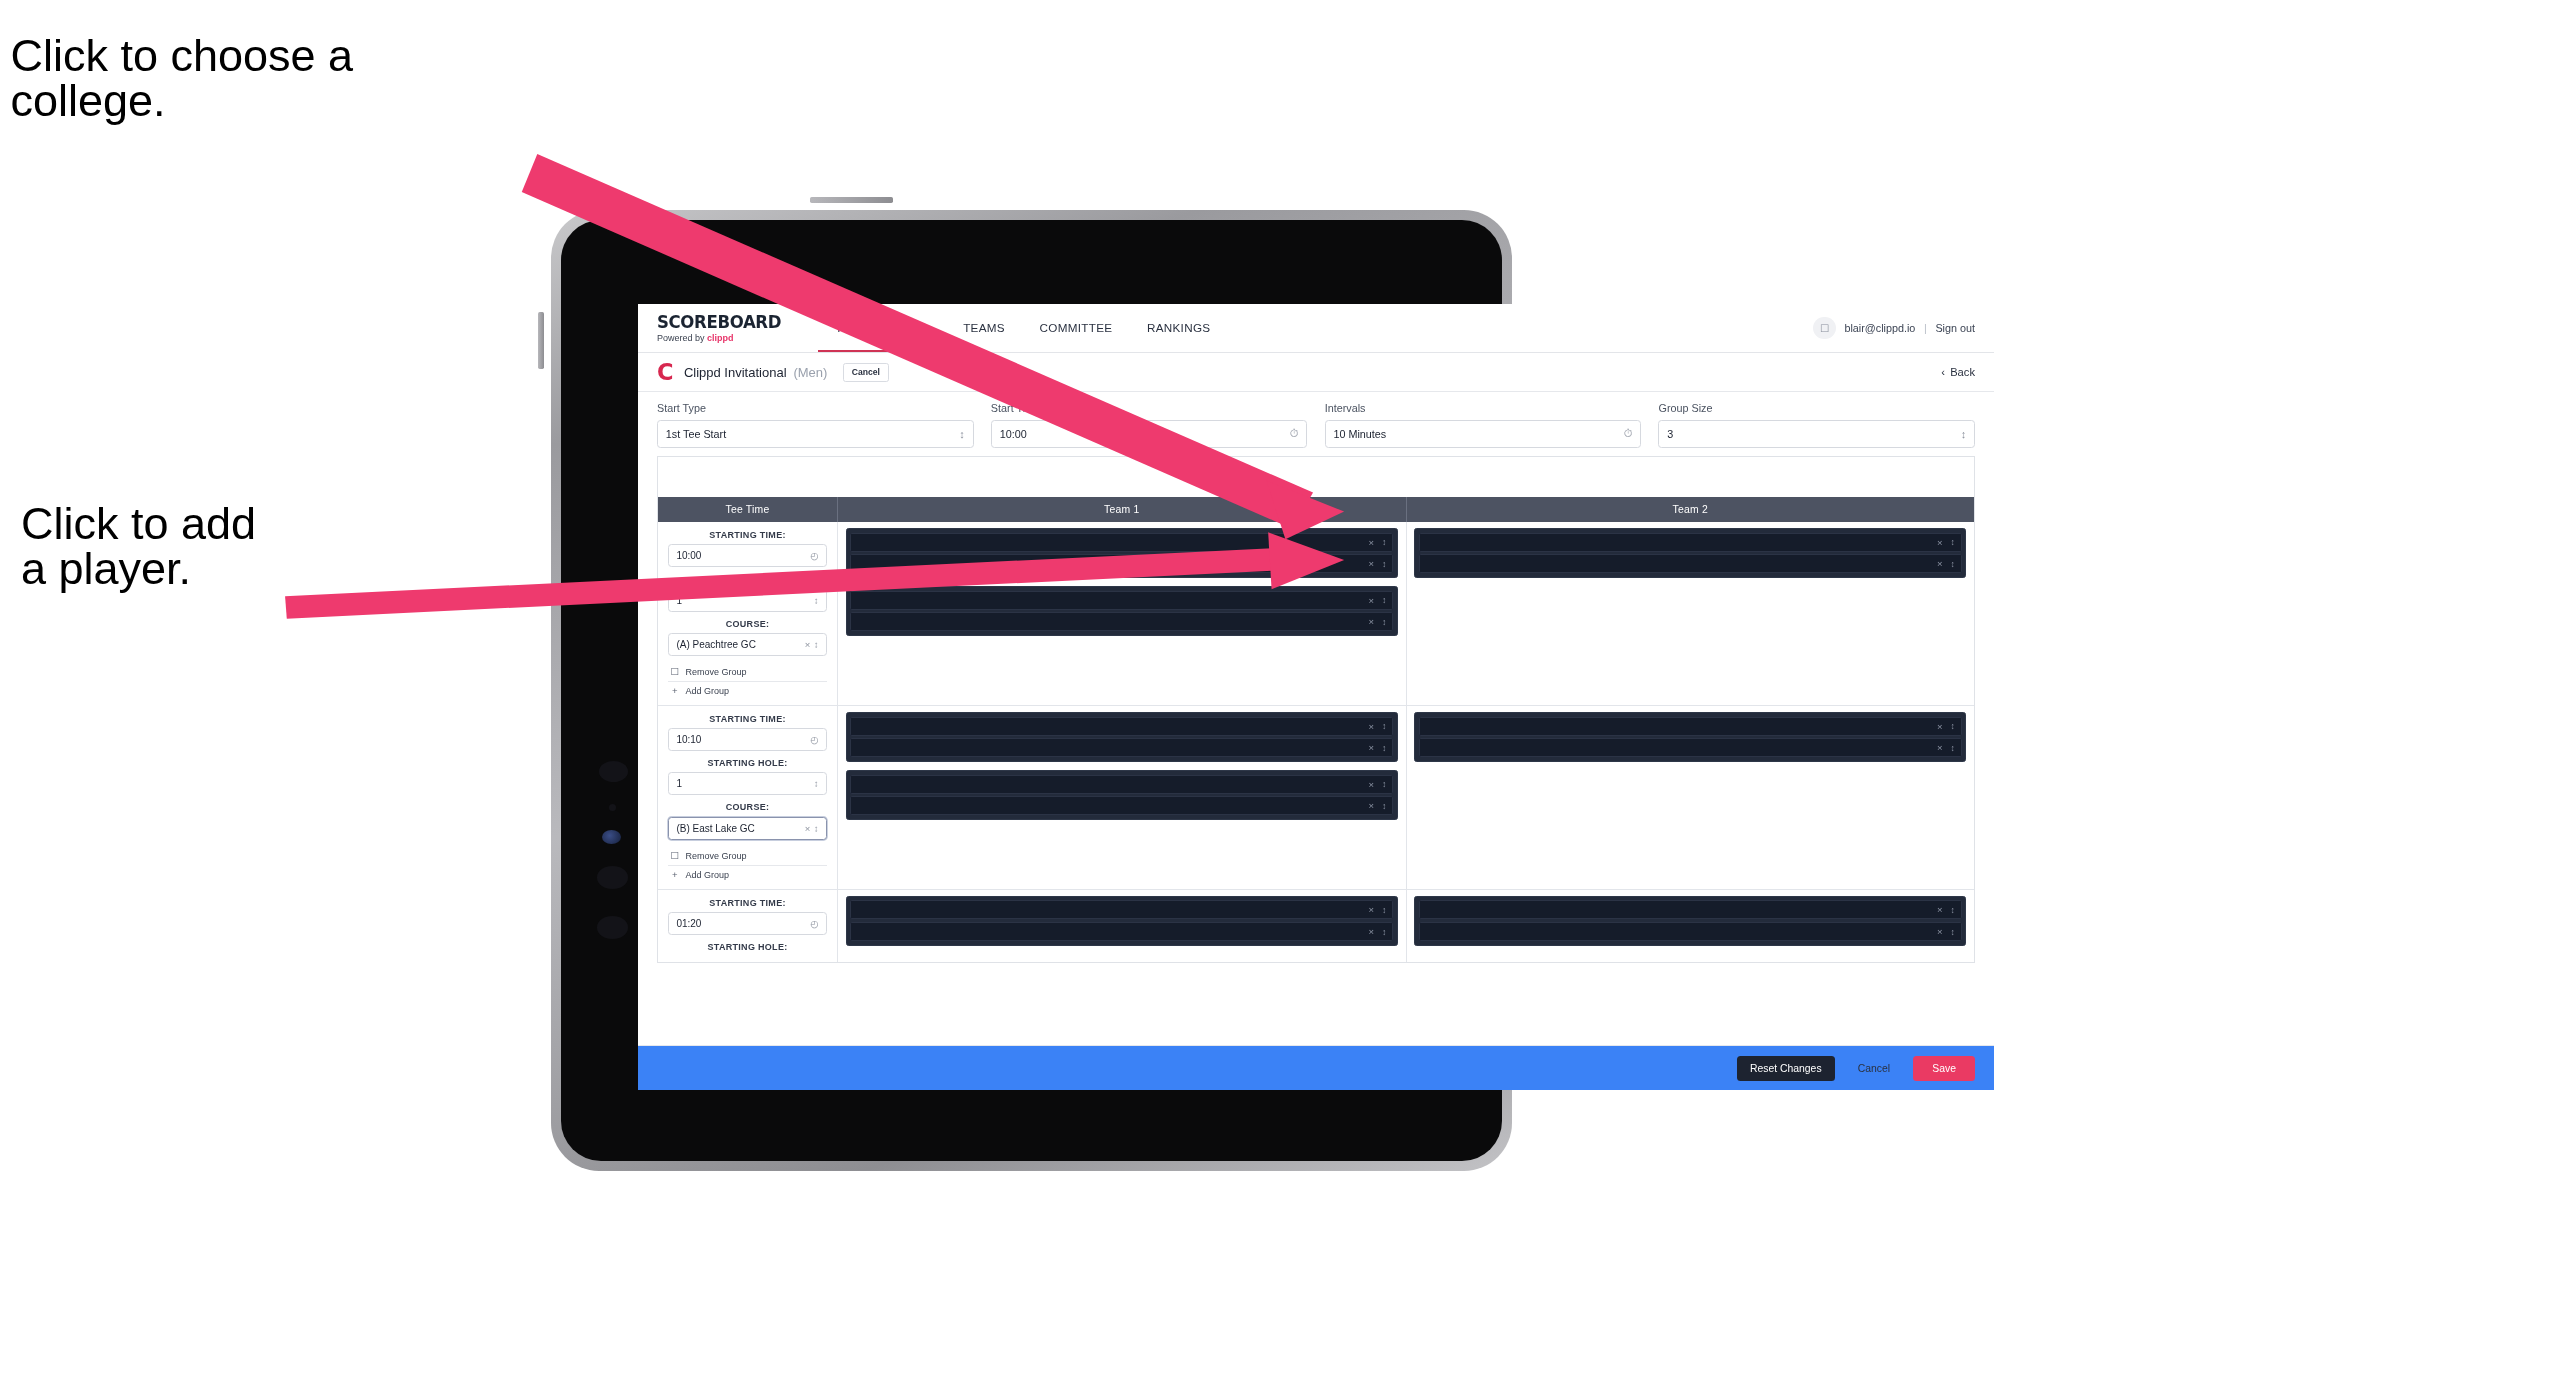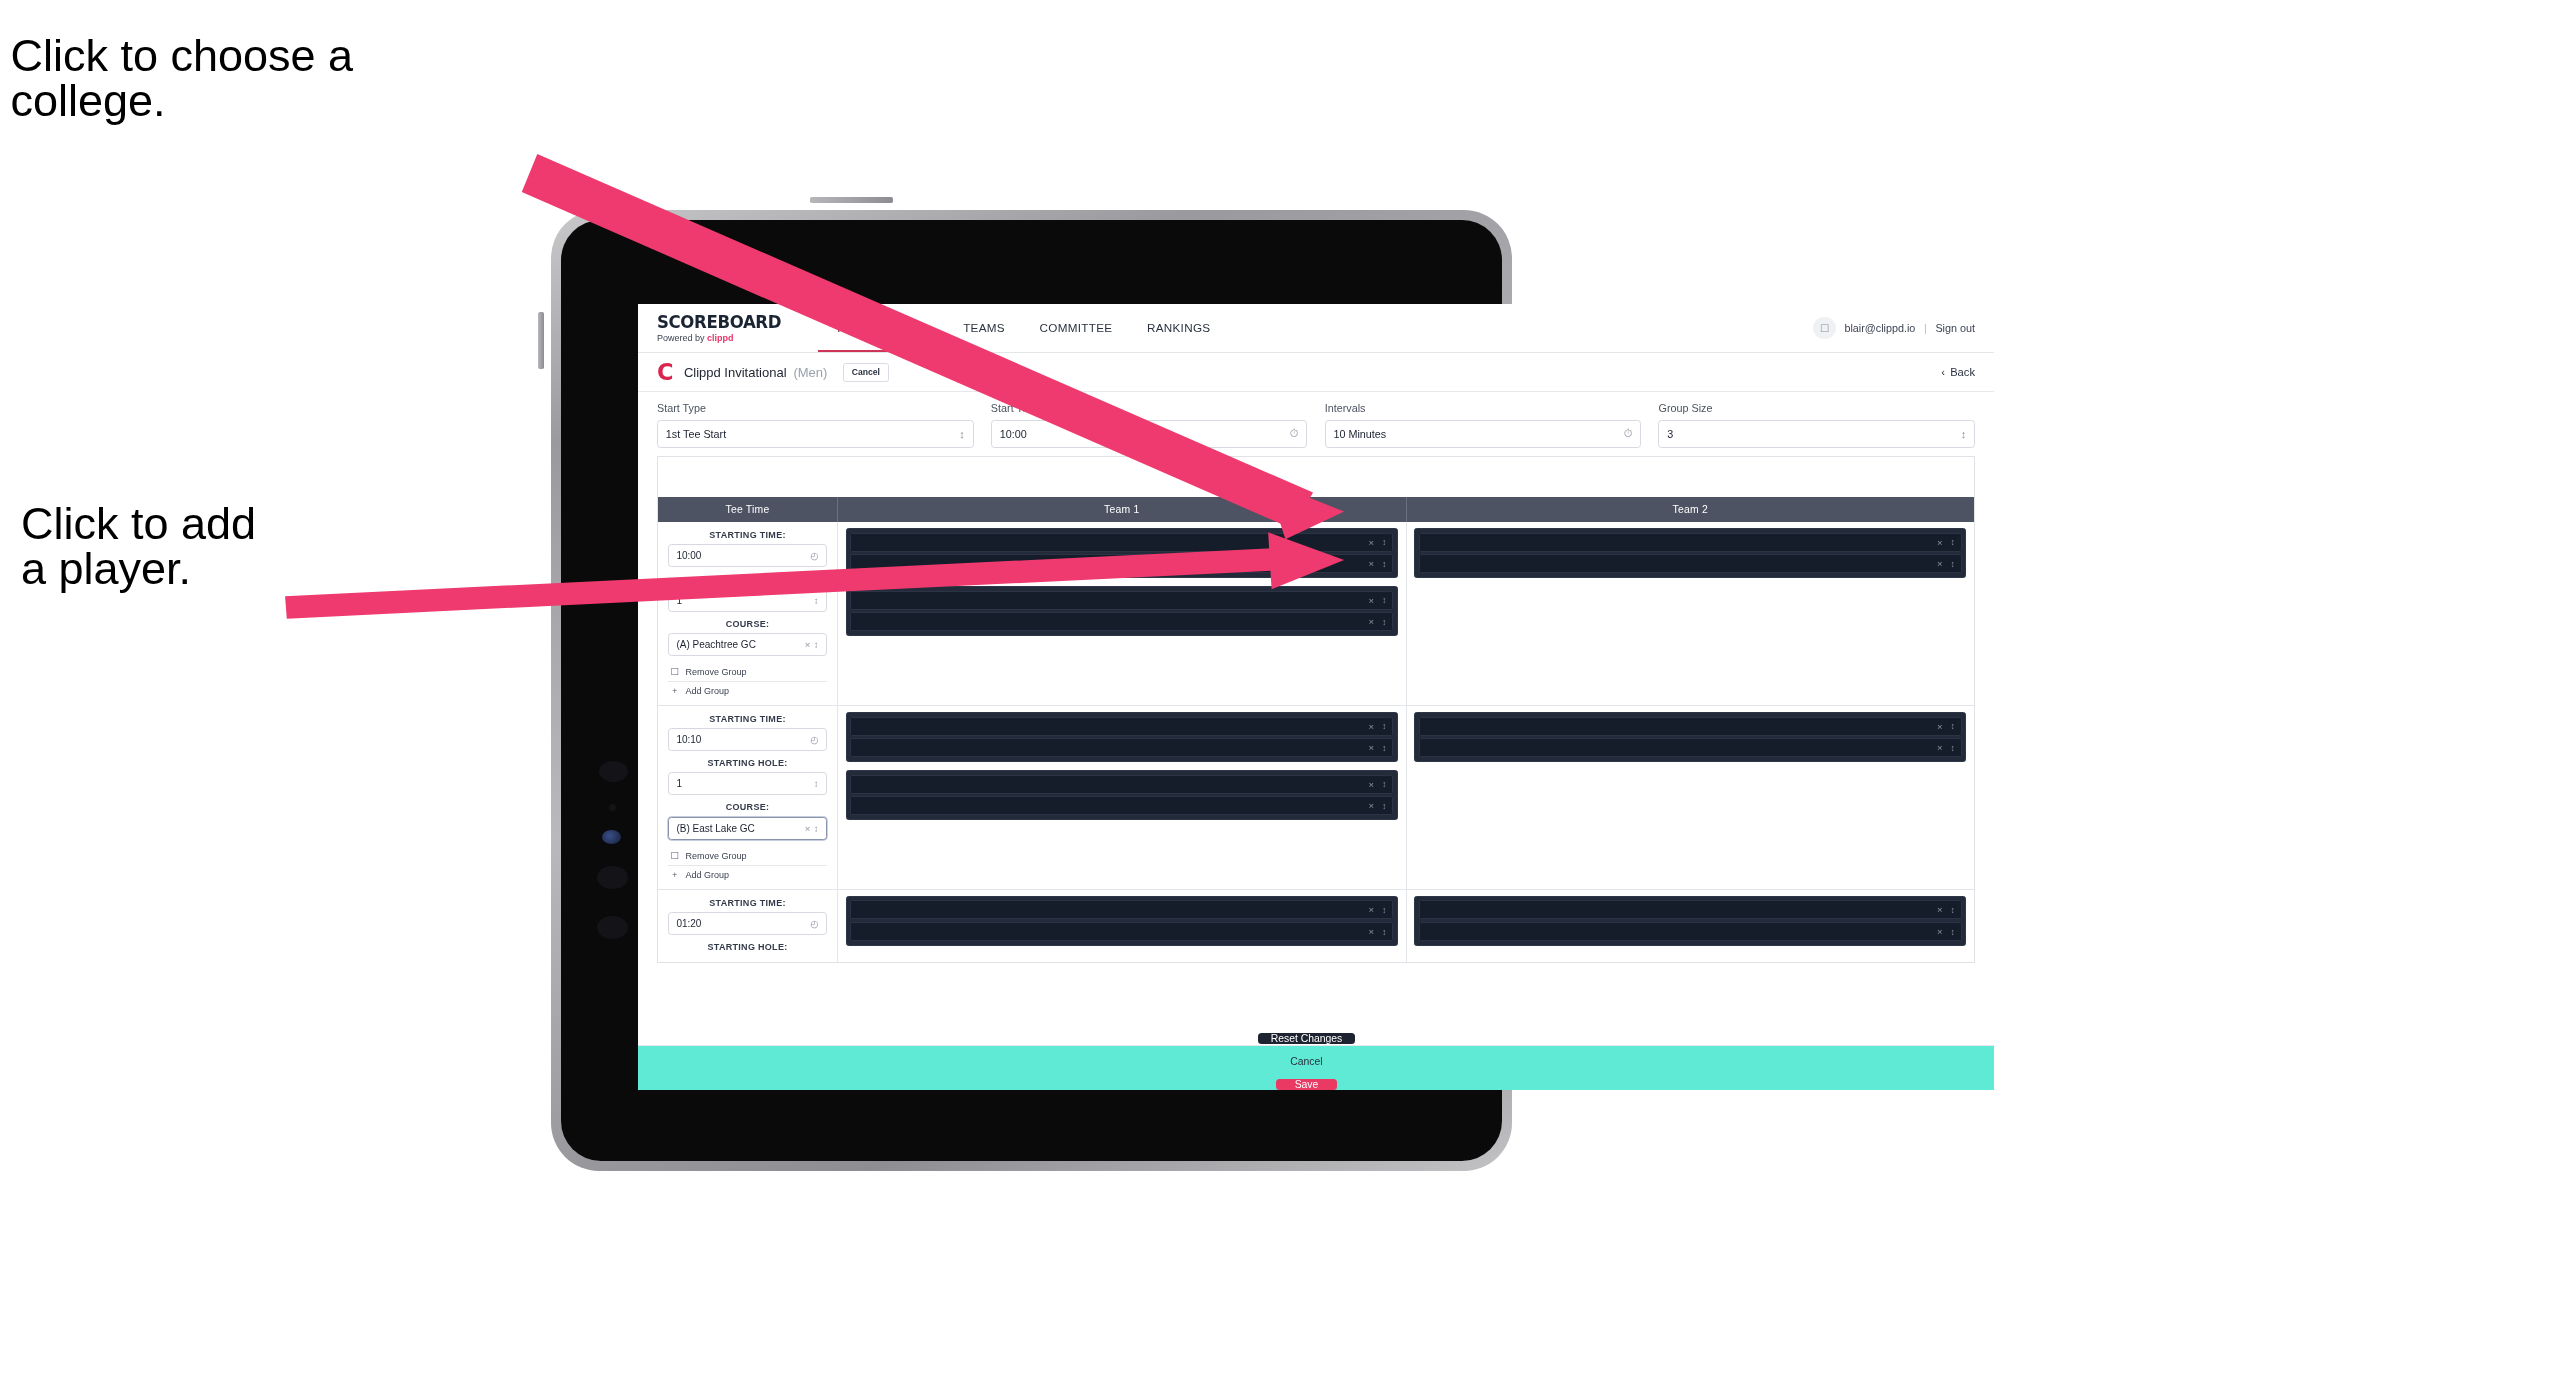--- a/index.html
+++ b/index.html
@@ -159,23 +159,23 @@
   .player-row {
     height: 19px; background:#151c2a; border:0.9px solid #2b3345; border-radius:1.7px;
     display:flex; align-items:center; padding: 0 6px;
   }
   .player-name { flex:1; }
   .player-row .x  { color:#8e96a6; font-size: 9.5px; margin-right: 7.8px; cursor:pointer; }
   .player-row .st { color:#8e96a6; font-size: 8.6px; cursor:pointer; }
 
   
   #footer {
-    position:absolute; left:0; right:0; bottom:0; height: 45px; background:#5eead4;
+    position:absolute; left:0; right:0; bottom:0; height: 45px; background:#3b82f6;
     border-top:0.9px solid #e6e8ec;
-    display:flex; align-items:center; justify-content:flex-end; gap: 12px; padding-right: 19px; flex-direction: column;
+    display:flex; align-items:center; justify-content:flex-end; gap: 12px; padding-right: 19px;
   }
   .btn { border-radius:3.5px; font-size: 10.4px; cursor:pointer; display:flex; align-items:center; justify-content:center; }
   #btn-reset { background:#1d2330; color:#fff; height: 25px; padding: 0 13px; }
   #btn-cancel { background:transparent; color:#2a3140; height:25px; padding: 0 11.2px; }
   #btn-save { background:#ea3a63; color:#fff; height: 25px; padding: 0 19px; }
 
   .clip-mask { position:absolute; left:0; right:0; bottom:45px; height: 8.6px; background:#fff; }
 </style>
 </head>
 <body>

